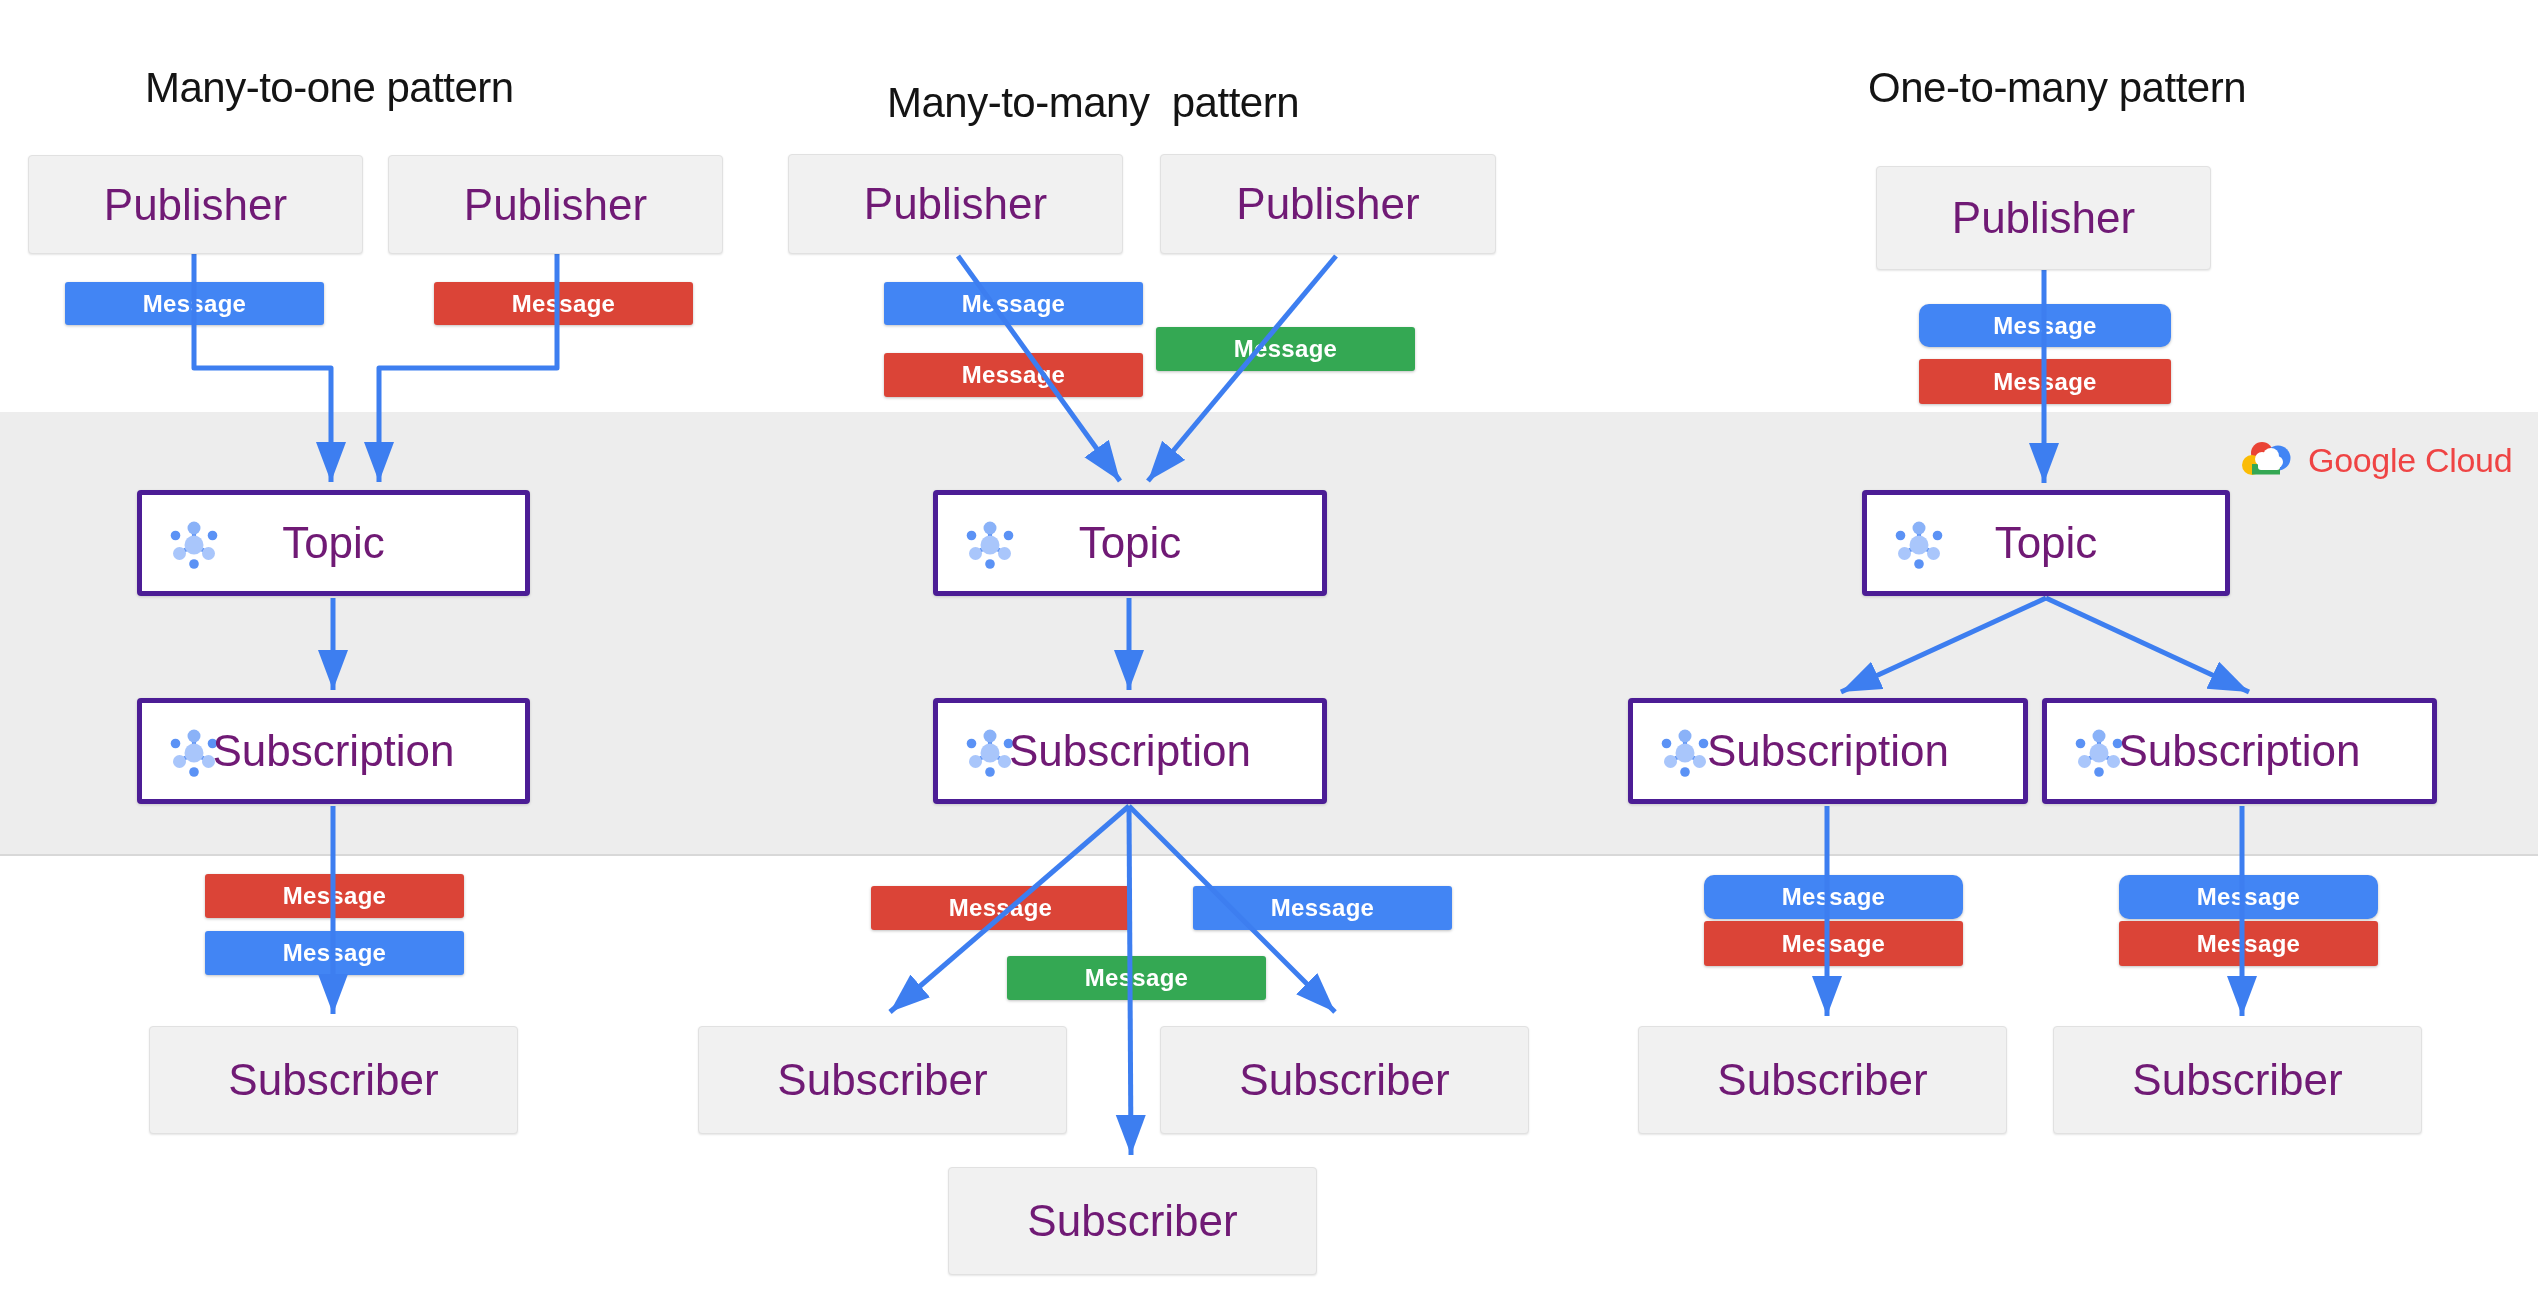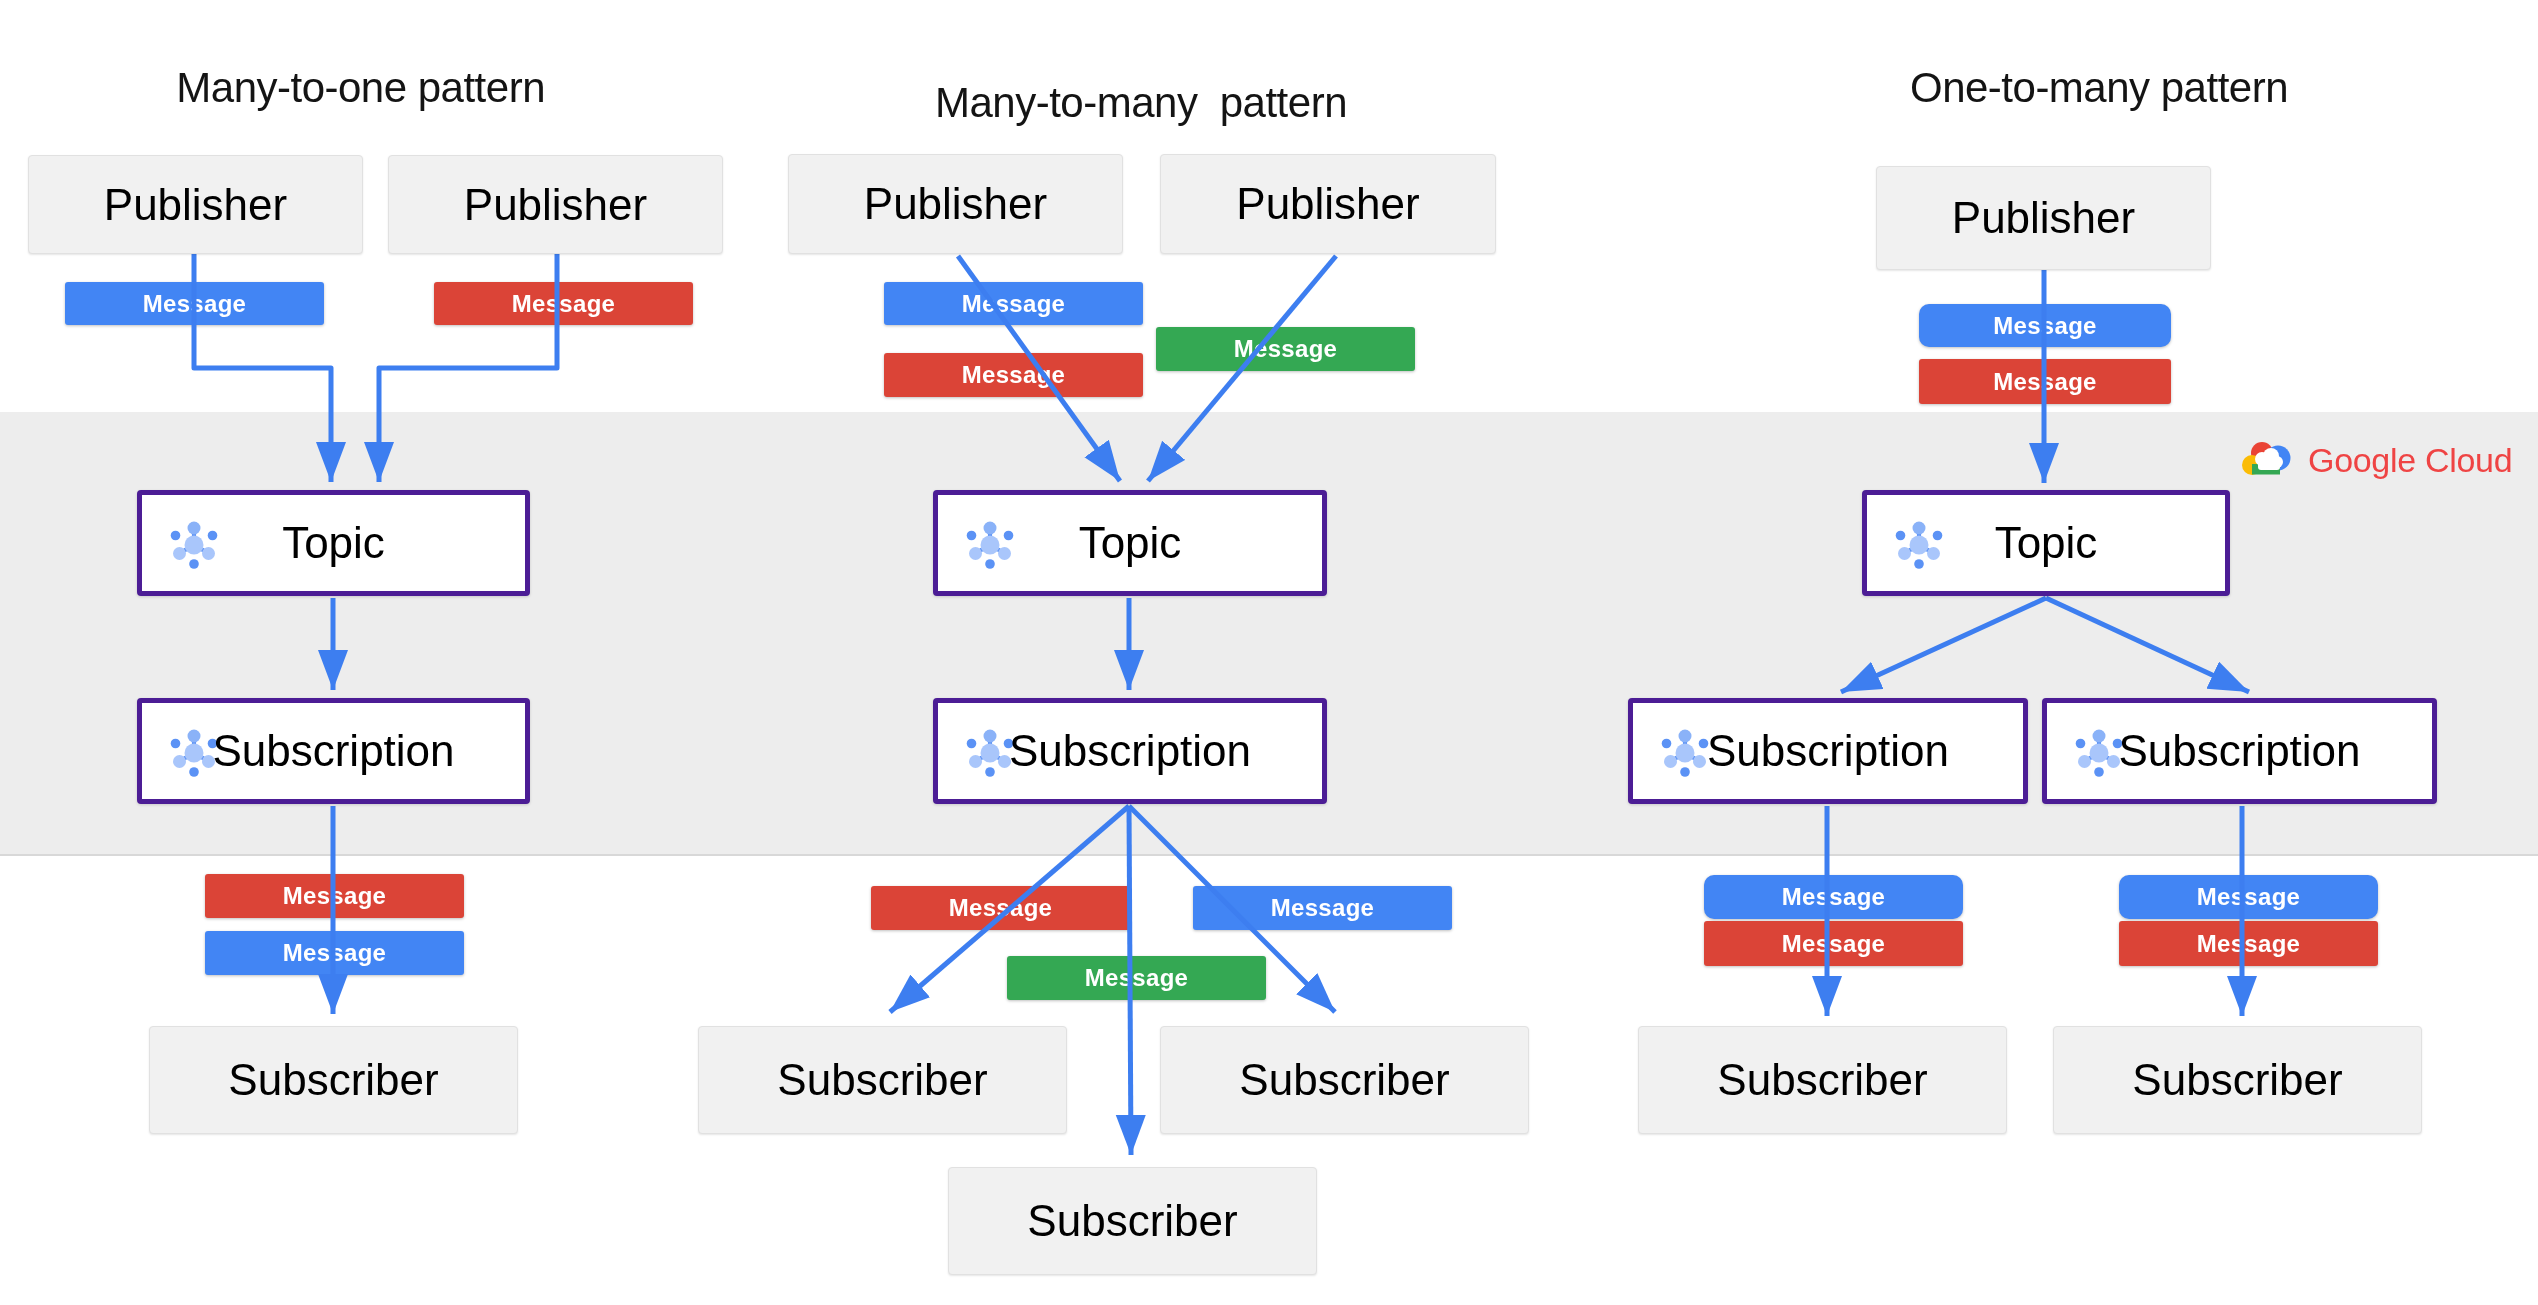--- a/index.html
+++ b/index.html
@@ -5,37 +5,37 @@
   html,body{margin:0;padding:0;background:#fff;}
   #stage{
     position:relative;width:2538px;height:1305px;overflow:hidden;background:#fff;
     font-family:"Liberation Sans","DejaVu Sans",sans-serif;
   }
   .band{
     position:absolute;left:0;top:412px;width:2538px;height:442px;
     background:#EDEDED;border-bottom:2px solid #D8D8D8;z-index:0;
   }
   .pattern-title{
-    position:absolute;z-index:3;text-align:right;white-space:pre;
+    position:absolute;z-index:3;text-align:left;white-space:pre;
     font-size:42px;letter-spacing:-0.5px;color:#141414;line-height:48px;
   }
   .badge{
     position:absolute;z-index:1;border-radius:3px;display:flex;align-items:center;justify-content:center;
     color:#fff;font-size:24px;font-weight:700;letter-spacing:0.3px;
     box-shadow:0 1px 3px rgba(0,0,0,0.25);
   }
   .badge.blue{background:#4285F4;}
   .badge.red{background:#DB4437;}
   .badge.green{background:#34A853;}
   .badge.round{border-radius:10px;}
   #arrows{position:absolute;left:0;top:0;z-index:2;}
   .node{
     position:absolute;z-index:3;border-radius:4px;box-sizing:border-box;
     display:flex;align-items:center;justify-content:center;
-    font-size:44px;color:#000000;
+    font-size:44px;color:#701a75;
   }
   .node.gray{background:#F1F1F1;border:1px solid #E1E1E1;box-shadow:0 1px 2px rgba(0,0,0,0.10);}
   .node.white{background:#FFFFFF;border:5px solid #4c1d95;box-shadow:0 1px 3px rgba(0,0,0,0.15);}
   .node .pubsub-icon{
     position:absolute;left:26px;top:50%;transform:translateY(-50%);width:52px;height:52px;
   }
   .node .node-label{position:absolute;inset:0;display:flex;align-items:center;justify-content:center;}
   #gcloud{
     position:absolute;left:2240px;top:438px;z-index:3;display:flex;align-items:center;gap:12px;
   }

